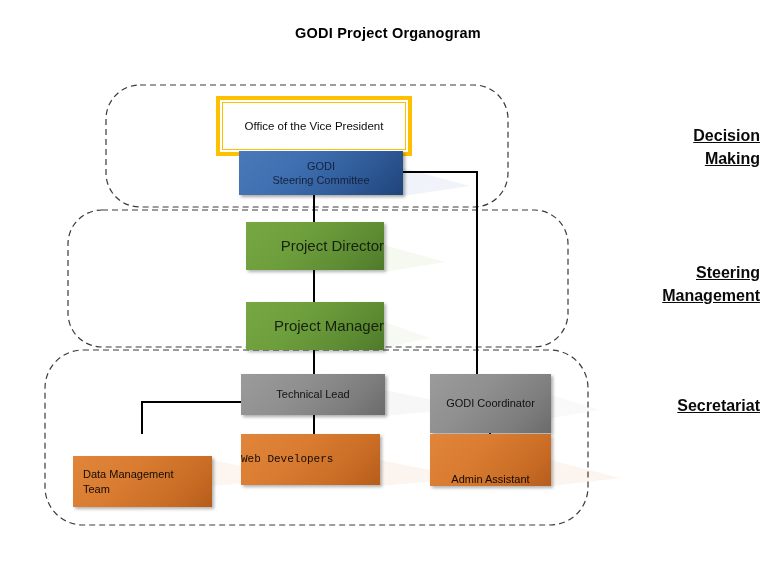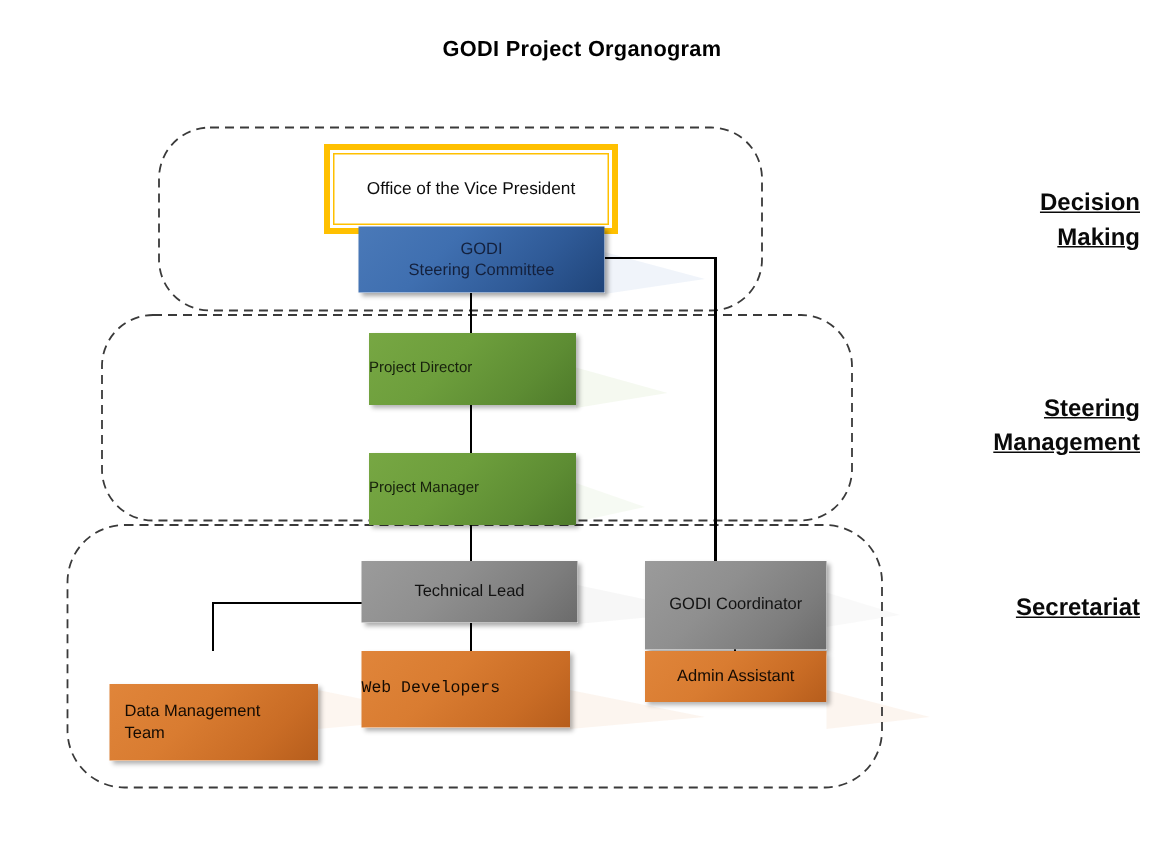--- a/index.html
+++ b/index.html
@@ -47,21 +47,21 @@
     box-shadow:2px 2px 3px rgba(0,0,0,.35);
   }
   .n-steer .lbl{text-align:center;font-size:11px;color:#14213d;}
 
   
   .n-green{
     background:linear-gradient(135deg,#77a743 0%,#6d9e3c 40%,#5d8c33 75%,#4e7a2a 100%);
     align-items:center;justify-content:center;
     box-shadow:2px 2px 3px rgba(0,0,0,.3);
   }
-  .n-green .lbl{text-align:left;font-size:10px;color:#17210c;}
+  .n-green .lbl{text-align:right;font-size:15px;color:#17210c;}
   .n-dir{left:246px;top:222px;width:138px;height:48px;}
   .n-mgr{left:246px;top:302px;width:138px;height:48px;}
 
   
   .n-gray{
     background:linear-gradient(135deg,#9b9b9b 0%,#8f8f8f 40%,#7d7d7d 75%,#6b6b6b 100%);
     align-items:center;justify-content:center;
     box-shadow:2px 2px 3px rgba(0,0,0,.33);
   }
   .n-gray .lbl{text-align:center;font-size:11px;color:#121212;}
@@ -71,21 +71,21 @@
   
   .n-orange{
     background:linear-gradient(135deg,#e0853a 0%,#d97c31 40%,#c96c25 75%,#b65d1c 100%);
     box-shadow:2px 2px 3px rgba(0,0,0,.3);
   }
   .n-orange .lbl{font-size:11px;color:#140b03;}
   .n-dmt{left:73px;top:456px;width:139px;height:51px;align-items:center;justify-content:flex-start;}
   .n-dmt .lbl{text-align:left;padding-left:10px;}
   .n-web{left:241px;top:434px;width:139px;height:51px;align-items:center;justify-content:center;}
   .n-web .lbl{font-family:Liberation Mono, monospace;}
-  .n-admin{left:430px;top:434px;width:121px;height:34px;align-items:center;justify-content:center;}
+  .n-admin{left:430px;top:434px;width:121px;height:52px;align-items:flex-end;justify-content:center;}
   .n-admin .lbl{text-align:center;}
 
   
   .tier{
     position:absolute;
     font-size:16px;font-weight:bold;color:#0a0a0a;
     line-height:1.45;text-align:right;text-decoration:underline;
   }
   .t-decision{left:640px;top:124px;width:120px;}
   .t-pm{left:640px;top:261px;width:120px;}

